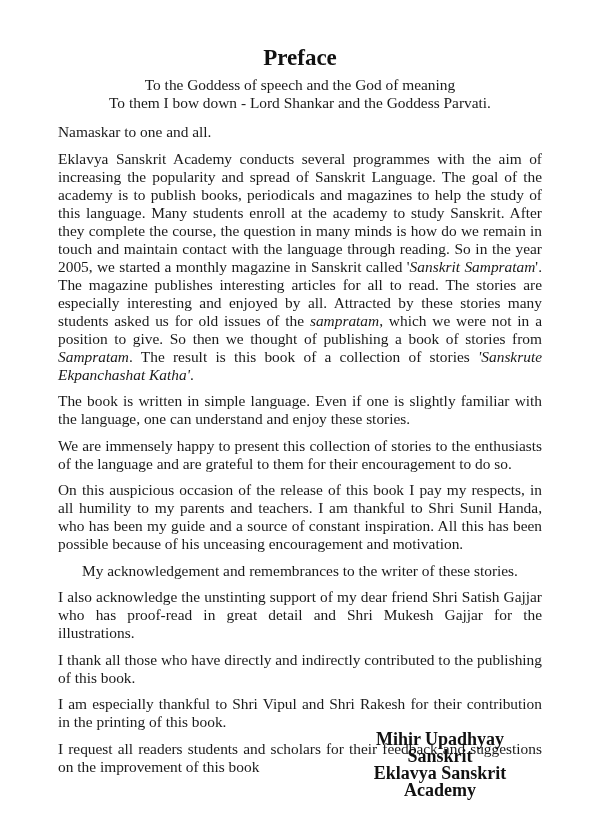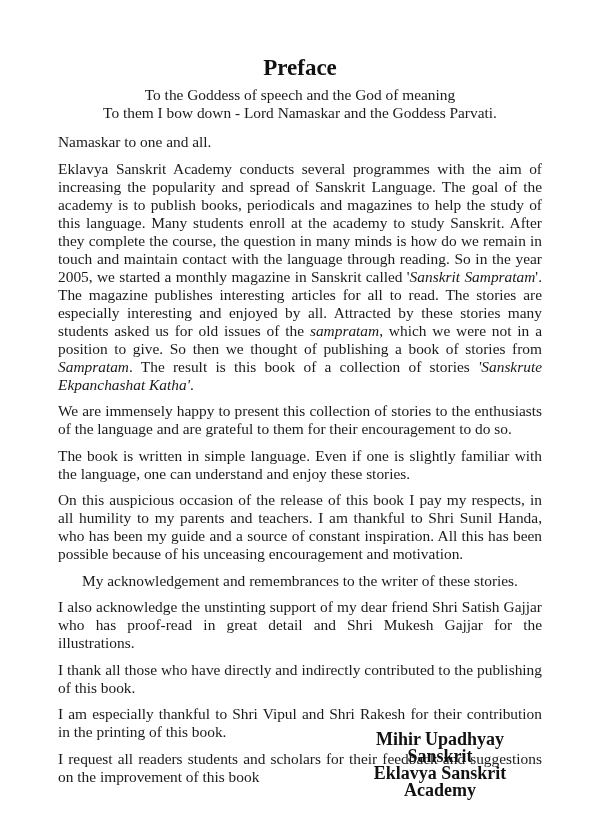--- a/index.html
+++ b/index.html
@@ -1,18 +1,18 @@
 <!DOCTYPE html>
 <html><head>
   <meta charset="utf-8">
   <style>
     html, body { margin: 0; padding: 0; background: #ffffff; }
     body { width: 600px; height: 838px; overflow: hidden; position: relative; }
     .page {
-      position: absolute; left: 58px; top: 54px; width: 484px;
+      position: absolute; left: 58px; top: 44px; width: 484px;
       font-family: "Liberation Serif", serif; color: #1a1a1a;
       font-size: 15.4px; line-height: 18px;
     }
     .title {
       text-align: center; font-weight: bold; font-size: 23px;
       line-height: 28px; margin: 0 0 4px 0; color: #111;
     }
     .dedication { text-align: center; font-size: 15.4px; line-height: 18px; margin-bottom: 11px; }
     .dedication div { white-space: nowrap; font-family: Liberation Serif, serif; }
     p { margin: 0 0 8.5px 0; text-align: justify; }
@@ -25,29 +25,29 @@
     }
   </style>
 </head>
 <body>
 
 <div class="page">
   <div class="title">Preface</div>
 
   <div class="dedication">
     <div>To the Goddess of speech and the God of meaning</div>
-    <div>To them I bow down - Lord Namaskar and the Goddess Parvati.</div>
+    <div>To them I bow down - Lord Shankar and the Goddess Parvati.</div>
   </div>
 
   <p>Namaskar to one and all.</p>
 
   <p><span>Eklavya Sanskrit Academy conducts several programmes with the aim of increasing the popularity and spread of Sanskrit Language. The goal of the academy is to publish books, periodicals and magazines to help the study of this language. Many students enroll at the academy to study Sanskrit. After they complete the course, the question in many minds is how do we remain in touch and maintain contact with the language through reading. So in the year 2005, we started a monthly magazine in Sanskrit called '</span><em>Sanskrit Sampratam</em><span>'. The magazine publishes interesting articles for all to read. The stories are especially interesting and enjoyed by all. Attracted by these stories many students asked us for old issues of the </span><em>sampratam</em><span>, which we were not in a position to give. So then we thought of publishing a book of stories from </span><em>Sampratam</em><span>. The result is this book of a collection of stories </span><em>'Sanskrute Ekpanchashat Katha'</em><span>.</span></p>
 
+  <p>The book is written in simple language. Even if one is slightly familiar with the language, one can understand and enjoy these stories.</p>
   <p>We are immensely happy to present this collection of stories to the enthusiasts of the language and are grateful to them for their encouragement to do so.</p>
-  <p>The book is written in simple language. Even if one is slightly familiar with the language, one can understand and enjoy these stories.</p>
   <p>On this auspicious occasion of the release of this book I pay my respects, in all humility to my parents and teachers. I am thankful to Shri Sunil Handa, who has been my guide and a source of constant inspiration. All this has been possible because of his unceasing encouragement and motivation.</p>
   <p class="last">My acknowledgement and remembrances to the writer of these stories.</p>
   <p>I also acknowledge the unstinting support of my dear friend Shri Satish Gajjar who has proof-read in great detail and Shri Mukesh Gajjar for the illustrations.</p>
   <p>I thank all those who have directly and indirectly contributed to the publishing of this book.</p>
   <p>I am especially thankful to Shri Vipul and Shri Rakesh for their contribution in the printing of this book.</p>
   <p>I request all readers  students and scholars  for their feedback and suggestions on the improvement of this book</p>
 </div>
 
 <div class="signature">
   <div>Mihir Upadhyay</div>

